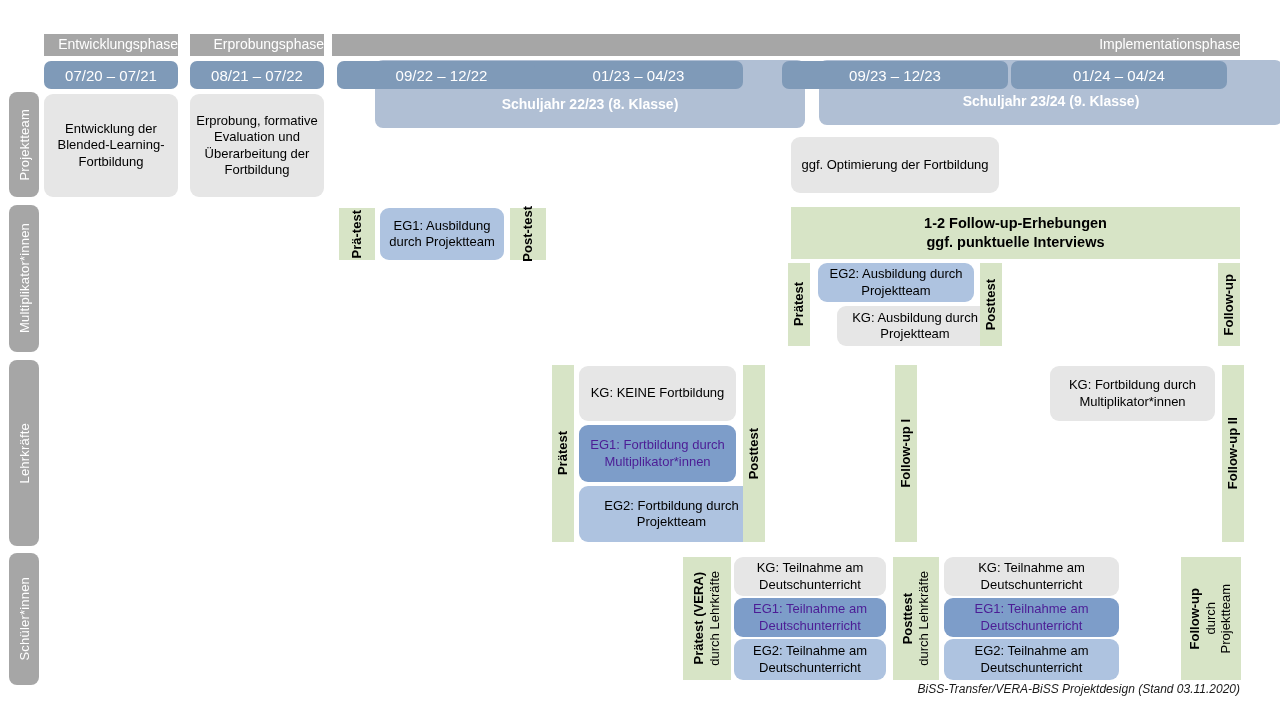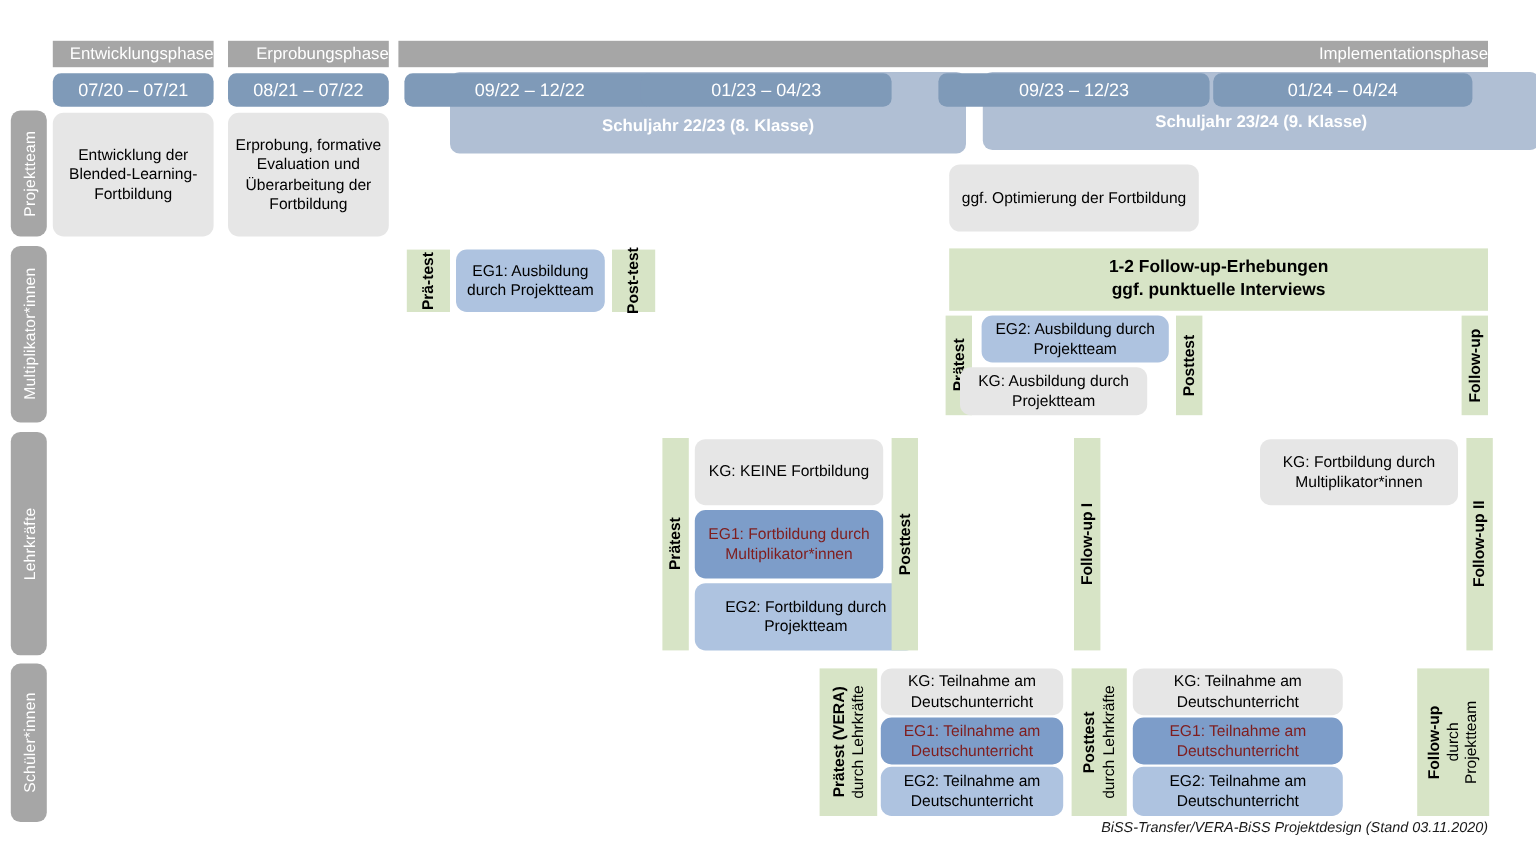--- a/index.html
+++ b/index.html
@@ -76,21 +76,21 @@
     border-radius: 9px;
     display: flex;
     align-items: center;
     justify-content: center;
     text-align: center;
     font-size: 13px;
     line-height: 1.25;
     padding: 2px 6px;
   }
   .box.grey   { background: #e6e6e6; color: #000; }
-  .box.blue-d { background: #7d9dc9; color: #7f1d1d; }
+  .box.blue-d { background: #7d9dc9; color: #4c1d95; }
   .box.blue-l { background: #aec3e0; color: #000; }
   .box.blue-m { background: #aec3e0; color: #000; }
 
   .green-strip {
     background: #d7e4c6;
     color: #000;
     font-size: 13px;
     font-weight: bold;
     display: flex;
     align-items: center;
@@ -217,21 +217,21 @@
       <div>ggf. punktuelle Interviews</div>
     </div>
   </div>
 
   <div class="abs green-strip" style="left:788px; top:263px; width:22px; height:83px;">
     <span class="vtext">Prätest</span>
   </div>
   <div class="abs box blue-m" style="left:818px; top:263px; width:156px; height:39px;">
     <span>EG2: Ausbildung durch Projektteam</span>
   </div>
-  <div class="abs box grey" style="left:800px; top:306px; width:156px; height:40px;">
+  <div class="abs box grey" style="left:837px; top:306px; width:156px; height:40px;">
     <span>KG: Ausbildung durch Projektteam</span>
   </div>
   <div class="abs green-strip" style="left:980px; top:263px; width:22px; height:83px;">
     <span class="vtext">Posttest</span>
   </div>
   <div class="abs green-strip" style="left:1218px; top:263px; width:22px; height:83px;">
     <span class="vtext">Follow-up</span>
   </div>
 
   <div class="abs green-strip" style="left:552px; top:365px; width:22px; height:177px;">

